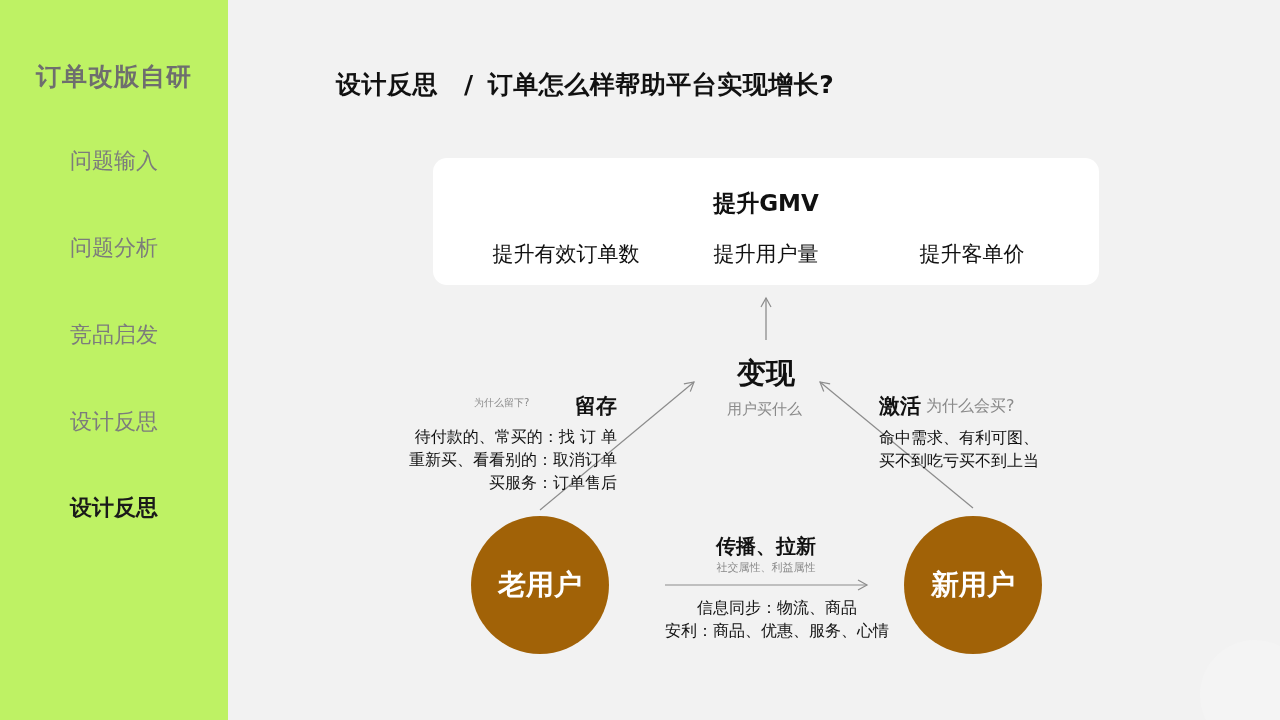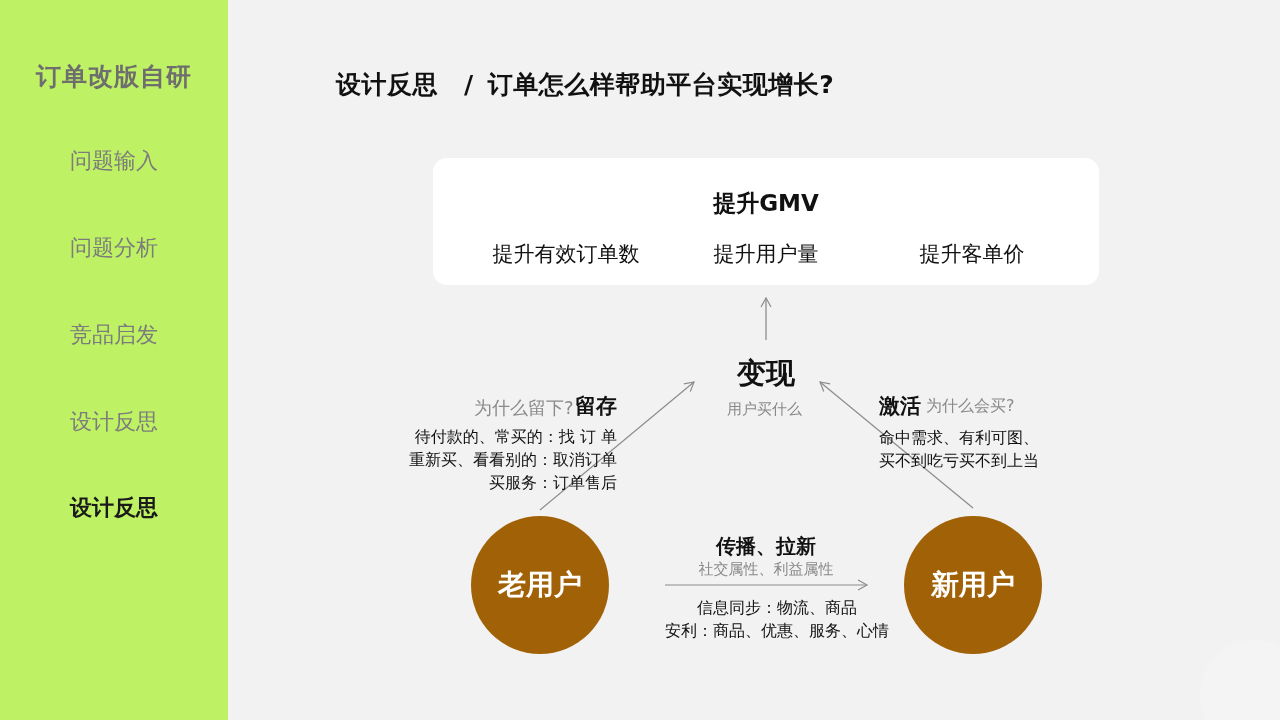--- a/index.html
+++ b/index.html
@@ -94,33 +94,33 @@
   </defs>
   <line x1="766" y1="340" x2="766" y2="298" stroke="#8c8c8c" stroke-width="1.3" marker-end="url(#ah)"></line>
   <line x1="540" y1="510" x2="694" y2="382" stroke="#8c8c8c" stroke-width="1.2" marker-end="url(#ah)"></line>
   <line x1="973" y1="508" x2="820" y2="382" stroke="#8c8c8c" stroke-width="1.2" marker-end="url(#ah)"></line>
   <line x1="665" y1="585" x2="867" y2="585" stroke="#8c8c8c" stroke-width="1.2" marker-end="url(#ah)"></line>
 </svg>
 
 <div class="node-title" style="left:737px; top:354px; font-size:29px;">变现</div>
 <div class="node-sub" style="left:727px; top:400px; font-size:15px;">用户买什么</div>
 
-<div class="node-sub" style="left:474px; top:396px; font-size:18px;">为什么留下?</div>
+<div class="node-sub" style="left:474px; top:396px; font-size:10px;">为什么留下?</div>
 <div class="node-title" style="left:575px; top:392px; font-size:21px;">留存</div>
 <div class="desc-line" style="right:663px; top:427px;">待付款的、常买的：找 订 单</div>
 <div class="desc-line" style="right:663px; top:450px;">重新买、看看别的：取消订单</div>
 <div class="desc-line" style="right:663px; top:473px;">买服务：订单售后</div>
 
 <div class="node-title" style="left:879px; top:392px; font-size:21px;">激活</div>
 <div class="node-sub" style="left:926px; top:396px; font-size:16px;">为什么会买?</div>
 <div class="desc-line" style="left:879px; top:428px;">命中需求、有利可图、</div>
 <div class="desc-line" style="left:879px; top:451px;">买不到吃亏买不到上当</div>
 
 <div class="node-title" style="left:766px; top:533px; font-size:20px; transform:translateX(-50%);">传播、拉新</div>
-<div class="node-sub" style="left:766px; top:560px; font-size:15px; transform:translateX(-50%);">社交属性、利益属性</div>
+<div class="node-sub" style="left:766px; top:560px; font-size:11px; transform:translateX(-50%);">社交属性、利益属性</div>
 <div class="desc-line" style="left:777px; top:598px; transform:translateX(-50%);">信息同步：物流、商品</div>
 <div class="desc-line" style="left:777px; top:621px; transform:translateX(-50%);">安利：商品、优惠、服务、心情</div>
 
 <div class="circle" style="left:471px; top:516px;">
   <span>老用户</span>
 </div>
 <div class="circle" style="left:904px; top:516px;">
   <span>新用户</span>
 </div>
 

